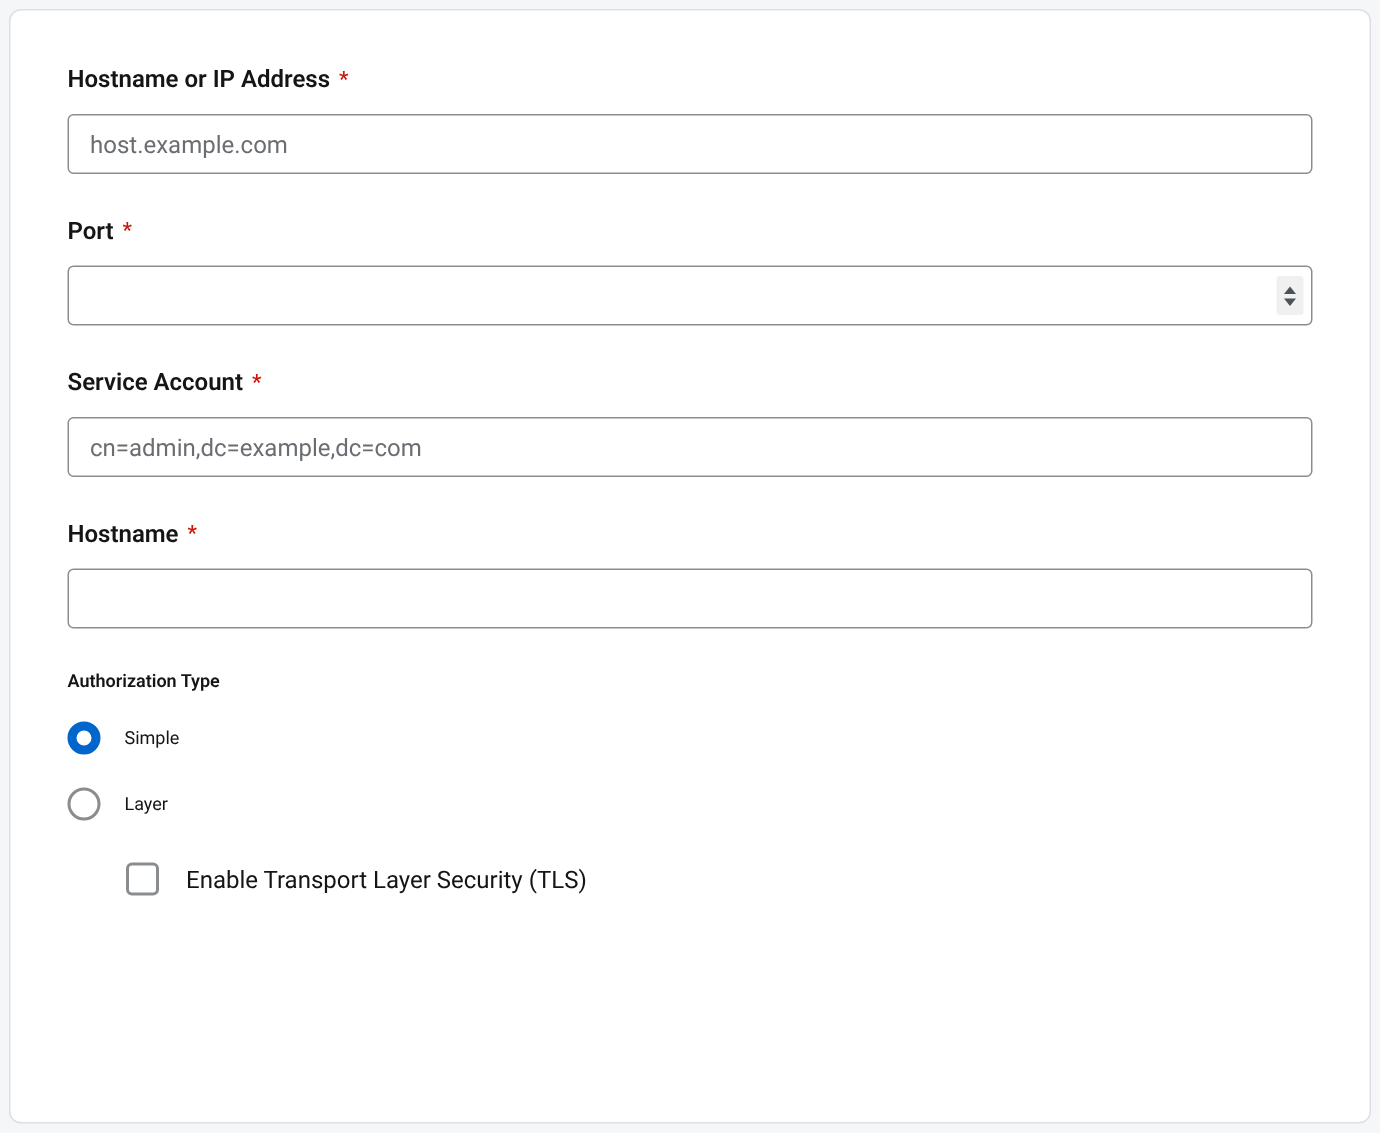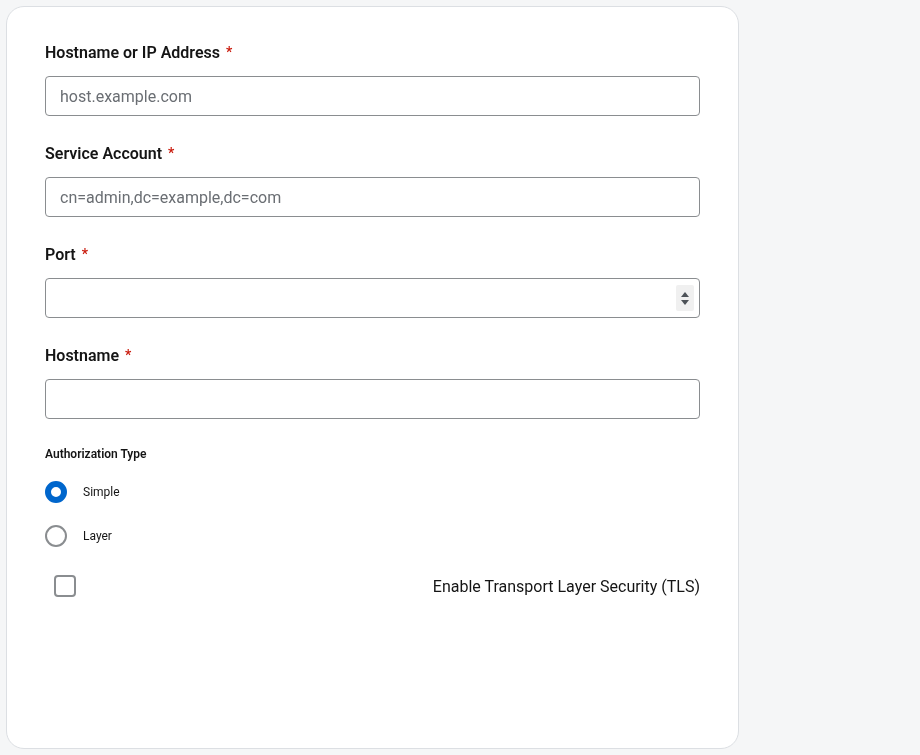--- a/index.html
+++ b/index.html
@@ -4,25 +4,25 @@
 <style>
   * { box-sizing: border-box; }
   html, body {
     margin: 0;
     padding: 0;
     font-family: -apple-system, BlinkMacSystemFont, "Segoe UI", Roboto, "Helvetica Neue", Arial, sans-serif;
     background: #f5f6f7;
   }
   .panel {
     margin: 6px;
-    width: 733px;
+    width: 908px;
     height: 743px;
     background: #ffffff;
     border: 1px solid #dcdfe3;
-    border-radius: 18px;
+    border-radius: 8px;
     padding: 36px 38px 24px 38px;
     color: #151515;
   }
   .field {
     margin-bottom: 28px;
   }
   .field-label {
     display: block;
     font-size: 16px;
     font-weight: 600;
@@ -122,22 +122,21 @@
   }
   .radio-label {
     font-size: 12px;
     color: #151515;
   }
 
   .checkbox-row {
     display: flex;
     align-items: center;
     margin-top: 28px;
-    margin-left: 9px;
-    justify-content: space-between;
+    margin-left: 39px;
   }
   .checkbox-box {
     width: 22px;
     height: 22px;
     border: 2px solid #8a8d90;
     border-radius: 4px;
     margin-right: 18px;
     cursor: pointer;
     flex: 0 0 auto;
   }
@@ -154,42 +153,42 @@
   <div class="field">
     <label class="field-label">
       <span>Hostname or IP Address</span>
       <span class="required-asterisk">*</span>
     </label>
     <input type="text" class="text-input" placeholder="host.example.com" style="">
   </div>
 
   <div class="field">
     <label class="field-label">
-      <span>Service Account</span>
-      <span class="required-asterisk">*</span>
-    </label>
-    <input type="text" class="text-input" placeholder="cn=admin,dc=example,dc=com" style="">
-  </div>
-
-  <div class="field">
-    <label class="field-label">
       <span>Port</span>
       <span class="required-asterisk">*</span>
     </label>
     <div class="number-wrap">
       <input type="text" class="number-input" style="">
       <div class="stepper">
         <div class="tri-up"></div>
         <div class="tri-down"></div>
       </div>
     </div>
   </div>
 
   <div class="field">
     <label class="field-label">
+      <span>Service Account</span>
+      <span class="required-asterisk">*</span>
+    </label>
+    <input type="text" class="text-input" placeholder="cn=admin,dc=example,dc=com" style="">
+  </div>
+
+  <div class="field">
+    <label class="field-label">
       <span>Hostname</span>
       <span class="required-asterisk">*</span>
     </label>
     <input type="password" class="text-input" style="">
   </div>
 
   <div>
     <div class="auth-heading">Authorization Type</div>
 
     <div class="radio-row">

